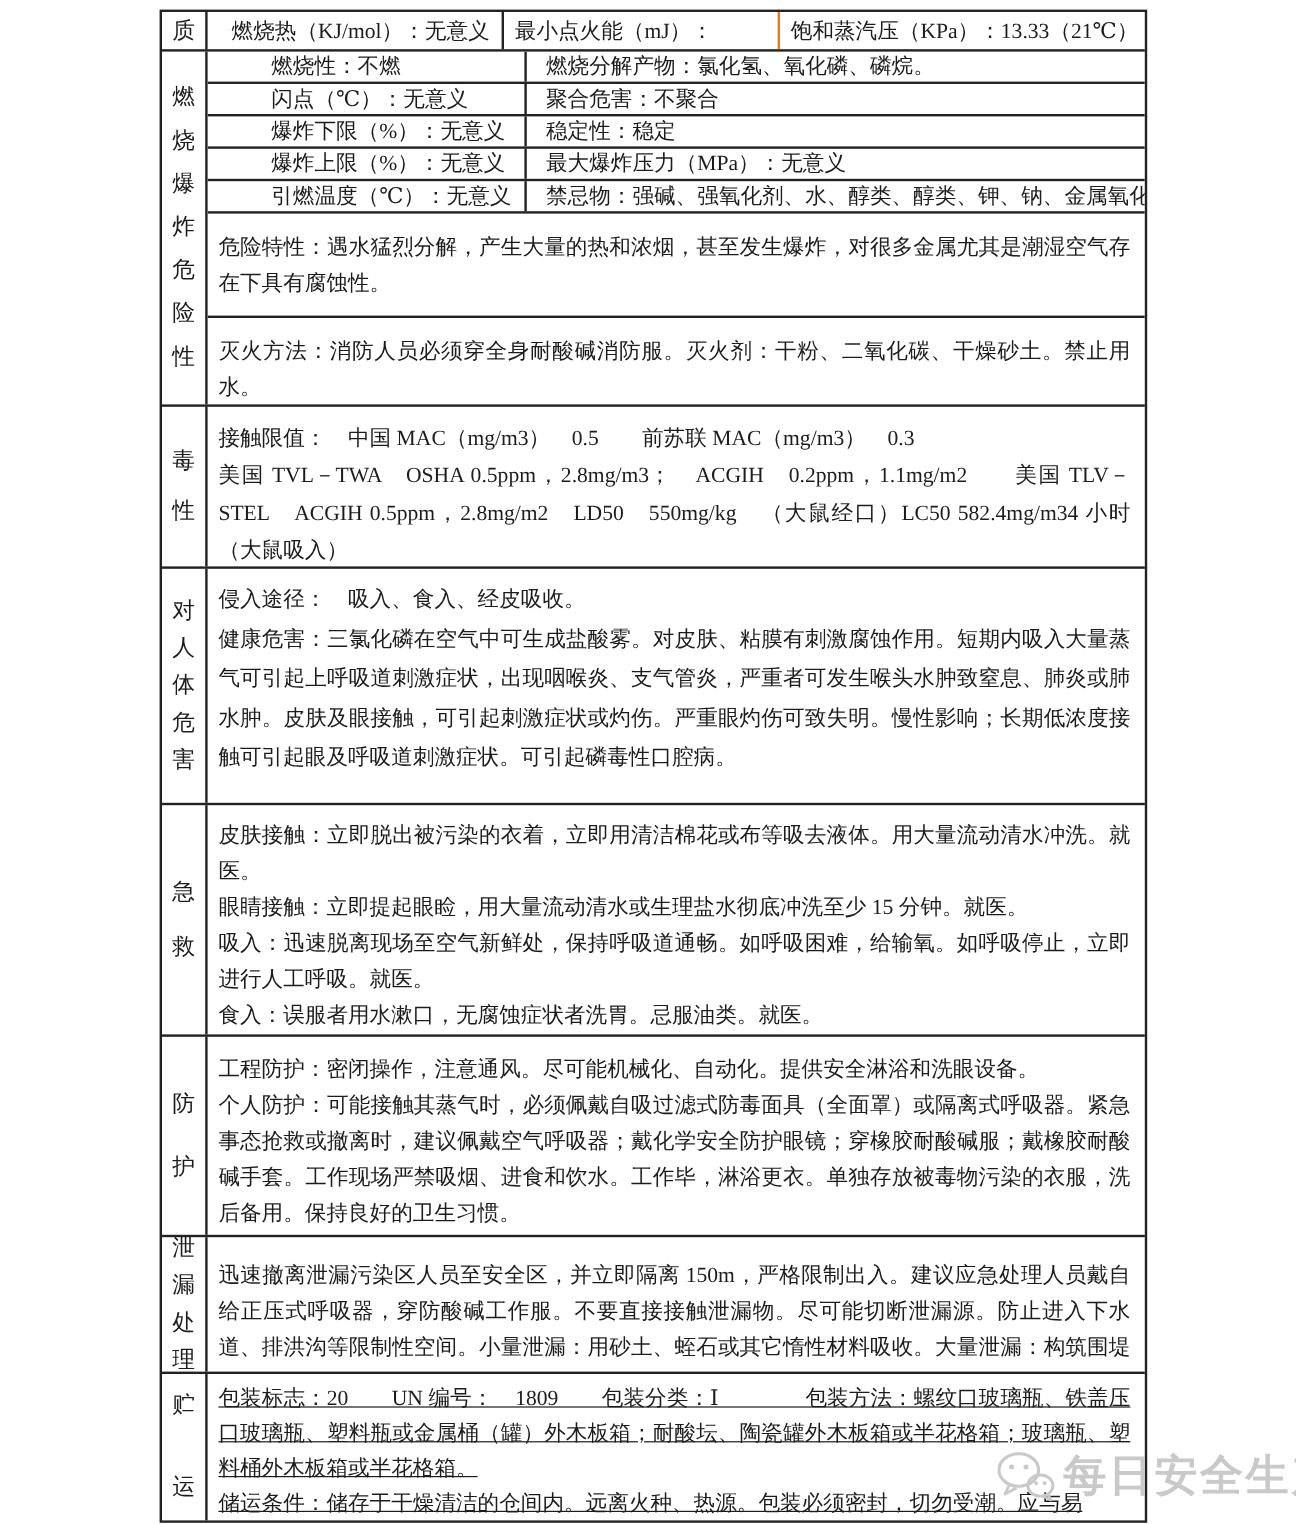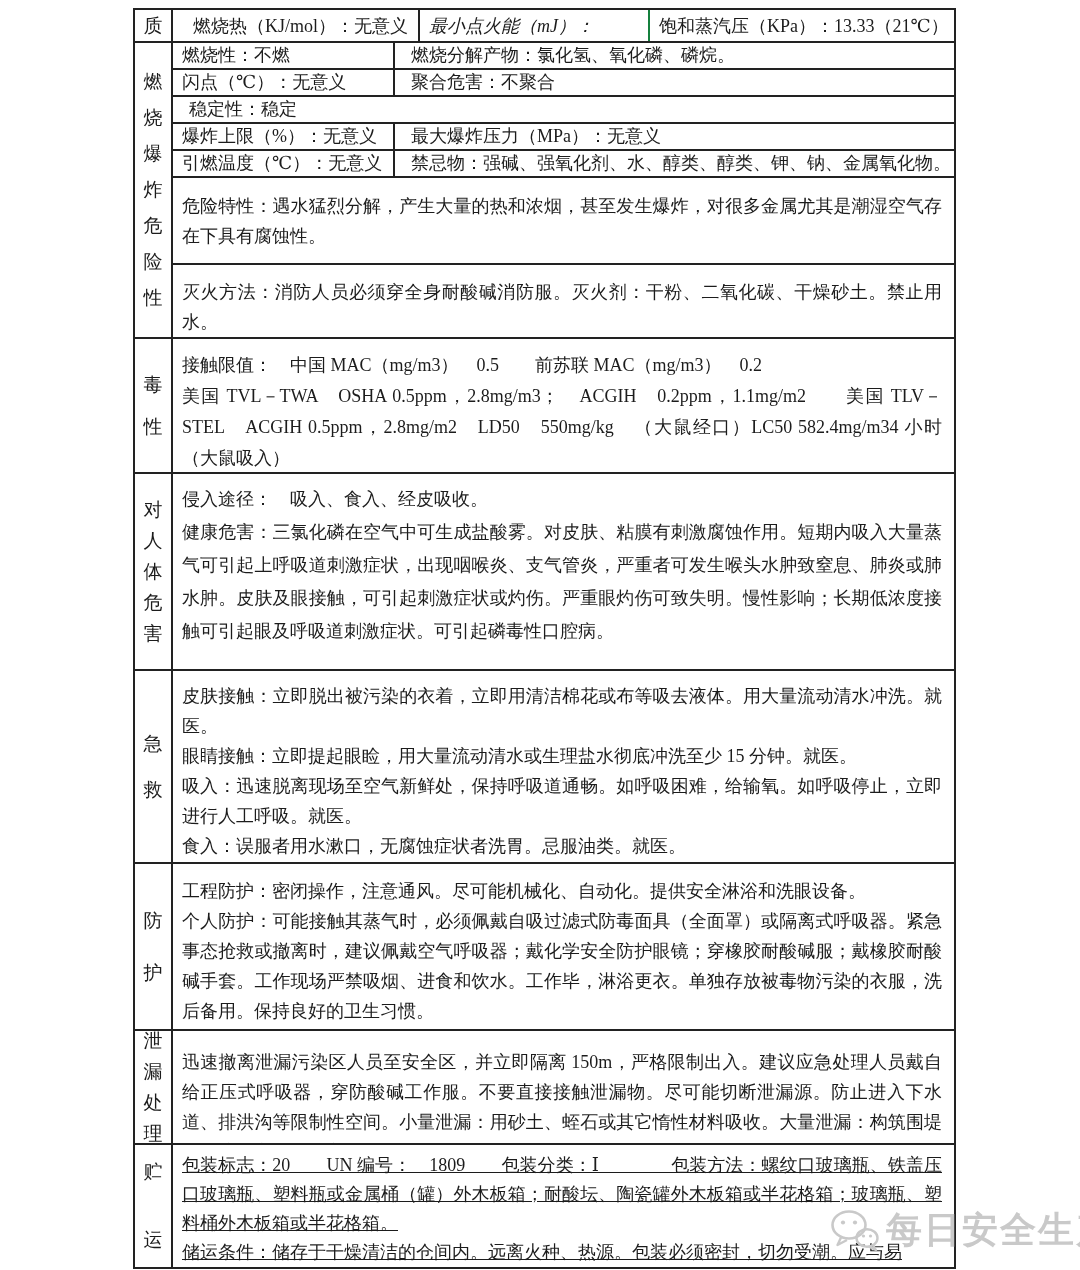--- a/index.html
+++ b/index.html
@@ -31,26 +31,26 @@
   .sec-human   .hdr span { line-height:31px; }
   .sec-aid     .hdr span { line-height:46px; }
   .sec-protect .hdr span { line-height:52px; }
   .sec-leak    .hdr span { line-height:31px; }
   .sec-storage .hdr span { line-height:68px; }
 
   
   .cells3 { flex-direction:row; align-items:stretch; }
   .cells3 .cell { display:flex; align-items:center; padding-left:9px; font-size:18px; white-space:nowrap; overflow:hidden; }
   .cells3 .c1 { flex:0 0 247px; border-right:2px solid #222;padding-left:20px; }
-  .cells3 .c2 { flex:0 0 230px; border-right:2px solid #15803d;font-style:italic; }
+  .cells3 .c2 { flex:0 0 230px; border-right:2px solid #f97316; }
   .cells3 .c3 { flex:1; }
 
   
   .pair { display:flex; height:27.6px; border-bottom:2px solid #222; font-size:18px; }
-  .pair .pl { flex:0 0 222px; border-right:2px solid #222; display:flex; align-items:center; padding-left:9px; white-space:nowrap; overflow:hidden; }
+  .pair .pl { flex:0 0 222px; border-right:2px solid #222; display:flex; align-items:center; padding-left:9px; white-space:nowrap; overflow:hidden;margin-left:44px; }
   .pair .pr { flex:1; display:flex; align-items:center; padding-left:16px; white-space:nowrap; overflow:hidden; }
 
   .para { padding-left:9px; padding-right:12px; font-size:18px; text-align:justify; }
 
   .hazard     { height:89px; border-bottom:2px solid #222; padding-top:13px; line-height:30px; }
   .extinguish { flex:1; padding-top:12px; line-height:30px; }
 
   .sec-tox .content     { padding-top:11px; }  .sec-tox .para     { line-height:31px; }
   .sec-human .content   { padding-top:9px;  }  .sec-human .para   { line-height:33px; }
   .sec-aid .content     { padding-top:10px;border-radius:11px; }  .sec-aid .para     { line-height:30px; }
@@ -86,41 +86,42 @@
     <div class="content">
       <div class="pair">
         <div class="pl">燃烧性：不燃</div>
         <div class="pr">燃烧分解产物：氯化氢、氧化磷、磷烷。</div>
       </div>
       <div class="pair">
         <div class="pl">闪点（℃）：无意义</div>
         <div class="pr">聚合危害：不聚合</div>
       </div>
       <div class="pair">
+        <div class="pl">爆炸下限（%）：无意义</div>
         <div class="pr">稳定性：稳定</div>
       </div>
       <div class="pair">
         <div class="pl">爆炸上限（%）：无意义</div>
         <div class="pr">最大爆炸压力（MPa）：无意义</div>
       </div>
       <div class="pair">
         <div class="pl">引燃温度（℃）：无意义</div>
         <div class="pr">禁忌物：强碱、强氧化剂、水、醇类、醇类、钾、钠、金属氧化物。</div>
       </div>
       <div class="para hazard">危险特性：遇水猛烈分解，产生大量的热和浓烟，甚至发生爆炸，对很多金属尤其是潮湿空气存在下具有腐蚀性。</div>
       <div class="para extinguish">灭火方法：消防人员必须穿全身耐酸碱消防服。灭火剂：干粉、二氧化碳、干燥砂土。禁止用水。</div>
     </div>
   </section>
 
   <section class="row sec-tox">
     <div class="hdr">
         <span>毒性</span>
       </div>
     <div class="content">
-      <div class="para">接触限值：　中国 MAC（mg/m3）　0.5　　前苏联 MAC（mg/m3）　0.2</div>
+      <div class="para">接触限值：　中国 MAC（mg/m3）　0.5　　前苏联 MAC（mg/m3）　0.3</div>
       <div class="para">美国 TVL－TWA　OSHA 0.5ppm，2.8mg/m3；　ACGIH　0.2ppm，1.1mg/m2　　美国 TLV－STEL　ACGIH 0.5ppm，2.8mg/m2　LD50　550mg/kg　（大鼠经口）LC50 582.4mg/m34 小时（大鼠吸入）</div>
     </div>
   </section>
 
   <section class="row sec-human">
     <div class="hdr">
         <span>对人体危害</span>
       </div>
     <div class="content">
       <div class="para">侵入途径：　吸入、食入、经皮吸收。</div>

